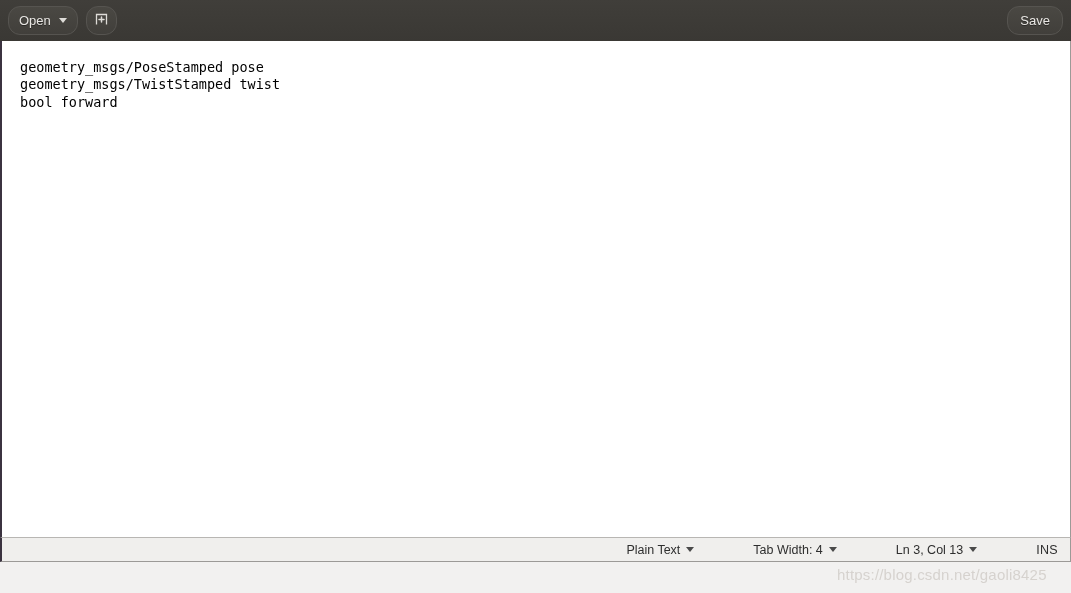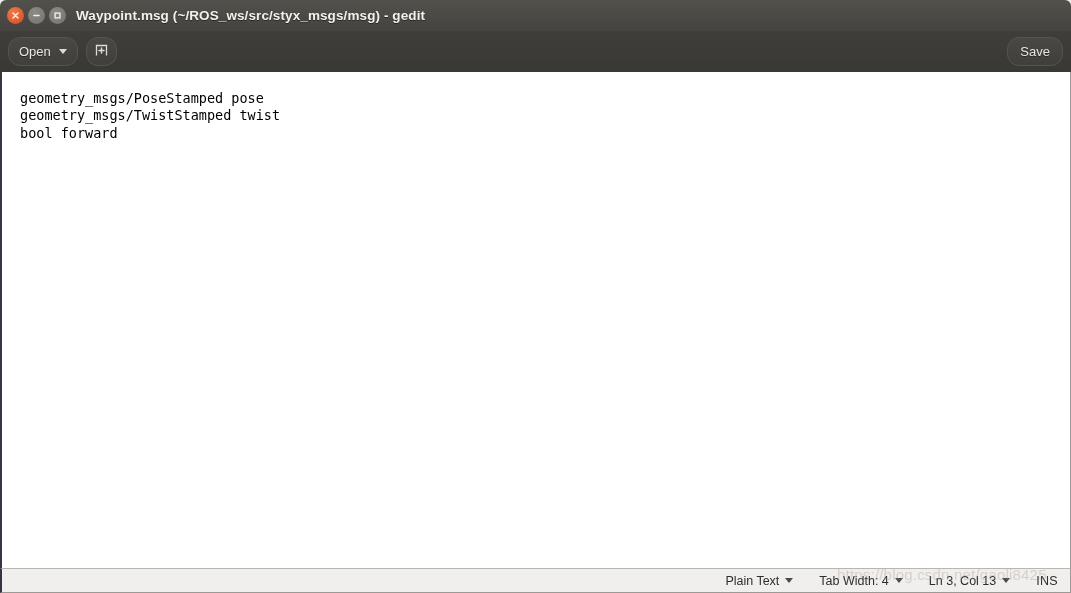--- a/index.html
+++ b/index.html
@@ -152,20 +152,21 @@
     gap: 26px;
     padding-right: 12px;
     font-size: 12.5px;
     color: #2e2e2e;
   }
   .sb-item {
     display: flex;
     align-items: center;
     gap: 6px;
     white-space: nowrap;
+    margin-left: 33px;
   }
   .caret-dark {
     width: 0; height: 0;
     border-left: 4px solid transparent;
     border-right: 4px solid transparent;
     border-top: 5px solid #4a4a4a;
   }
   .sb-ins { letter-spacing: .3px; }
 
   
@@ -179,40 +180,20 @@
     white-space: nowrap;
     pointer-events: none;
     letter-spacing: .2px;
   }
 </style>
 </head>
 <body>
 
 <div class="window">
 
-  <div class="titlebar">
-    <div class="wctrls">
-      <div class="wbtn close">
-        <svg width="9" height="9" viewBox="0 0 9 9" aria-hidden="true">
-          <path d="M2 2 L7 7 M7 2 L2 7" stroke="#f6e9e2" stroke-width="1.6" stroke-linecap="round"></path>
-        </svg>
-      </div>
-      <div class="wbtn min">
-        <svg width="9" height="9" viewBox="0 0 9 9" aria-hidden="true">
-          <path d="M2 4.5 L7 4.5" stroke="#efeeec" stroke-width="1.6" stroke-linecap="round"></path>
-        </svg>
-      </div>
-      <div class="wbtn max">
-        <svg width="9" height="9" viewBox="0 0 9 9" aria-hidden="true">
-          <rect x="2.1" y="2.1" width="4.8" height="4.8" fill="none" stroke="#efeeec" stroke-width="1.4"></rect>
-        </svg>
-      </div>
-    </div>
-    <div class="title-text">Waypoint.msg (~/ROS_ws/src/styx_msgs/msg) - gedit</div>
-  </div>
 
   <div class="toolbar">
     <div class="tb-left">
       <div class="tbtn">
         <span>Open</span>
         <span class="caret"></span>
       </div>
       <div class="tbtn icon-only">
         <span>
           <svg width="15" height="15" viewBox="0 0 15 15" aria-hidden="true">

